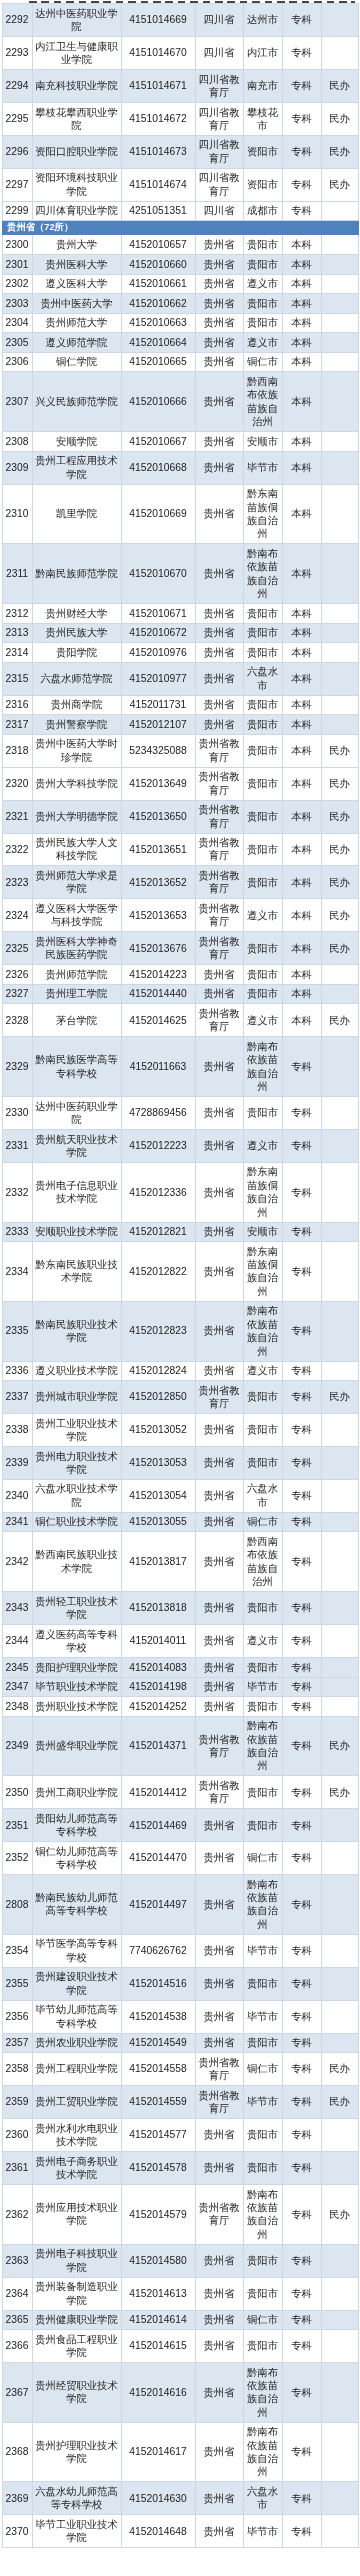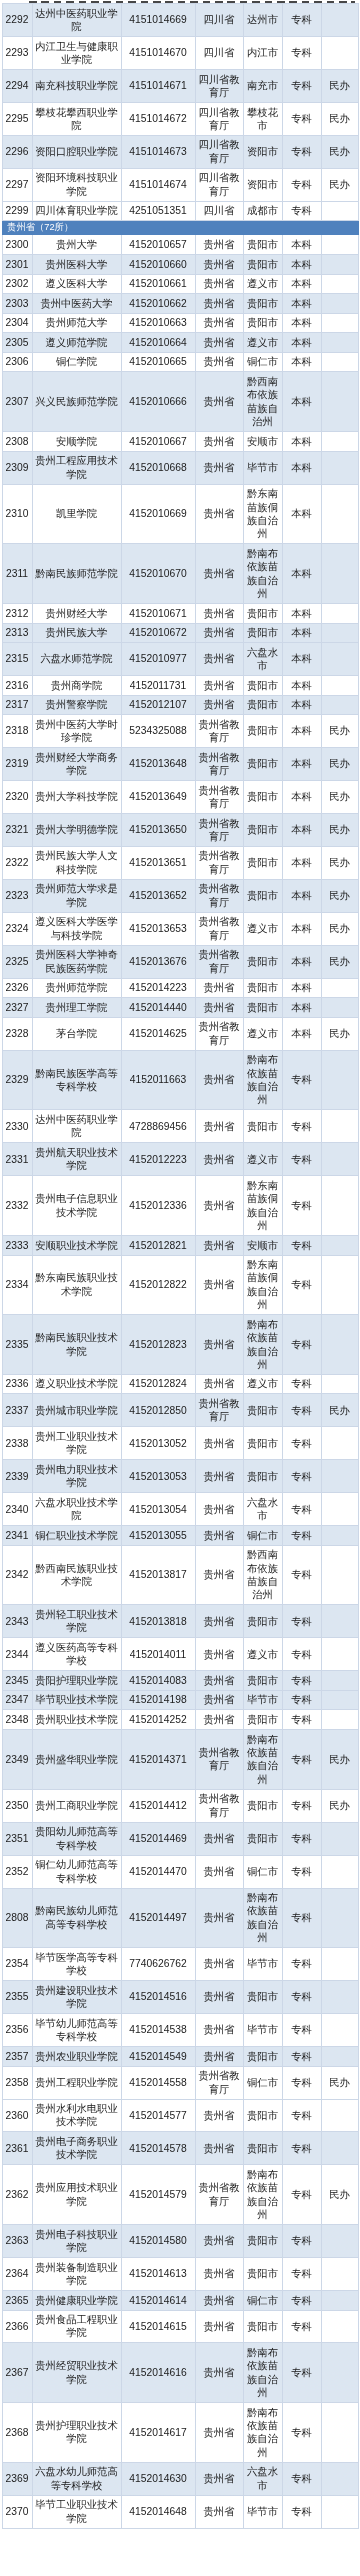--- a/index.html
+++ b/index.html
@@ -36,21 +36,21 @@
     padding:2.6px 1.5px;
     line-height:1.3;
     word-break:break-all;
     overflow:hidden;
   }
   tr.alt td{background:var(--alt-bg);}
   tr.plain td{background:var(--plain-bg);}
   td.section-header{
     background:var(--header-bg);
     color:var(--header-text);
-    font-weight:normal;
+    font-weight:bold;
     text-align:left;
     font-size:9.3px;
     padding:1px 4.6px;
     border:0.5px solid var(--header-bg);
     line-height:1.2;
   }
   .col-no{font-size:10.3px;}
   .col-code{letter-spacing:0px;}
 </style>
 </head>
@@ -254,20 +254,29 @@
       </tr>
       <tr class="alt">
         <td class="col-no">2313</td>
         <td class="col-name">贵州民族大学</td>
         <td class="col-code">4152010672</td>
         <td class="col-authority">贵州省</td>
         <td class="col-city">贵阳市</td>
         <td class="col-level">本科</td>
         <td class="col-type"></td>
       </tr>
+      <tr class="plain">
+        <td class="col-no">2314</td>
+        <td class="col-name">贵阳学院</td>
+        <td class="col-code">4152010976</td>
+        <td class="col-authority">贵州省</td>
+        <td class="col-city">贵阳市</td>
+        <td class="col-level">本科</td>
+        <td class="col-type"></td>
+      </tr>
       <tr class="alt">
         <td class="col-no">2315</td>
         <td class="col-name">六盘水师范学院</td>
         <td class="col-code">4152010977</td>
         <td class="col-authority">贵州省</td>
         <td class="col-city">六盘水市</td>
         <td class="col-level">本科</td>
         <td class="col-type"></td>
       </tr>
       <tr class="plain">
@@ -290,29 +299,20 @@
       </tr>
       <tr class="plain">
         <td class="col-no">2318</td>
         <td class="col-name">贵州中医药大学时珍学院</td>
         <td class="col-code">5234325088</td>
         <td class="col-authority">贵州省教育厅</td>
         <td class="col-city">贵阳市</td>
         <td class="col-level">本科</td>
         <td class="col-type">民办</td>
       </tr>
-      <tr class="alt">
-        <td class="col-no">2319</td>
-        <td class="col-name">贵州财经大学商务学院</td>
-        <td class="col-code">4152013648</td>
-        <td class="col-authority">贵州省教育厅</td>
-        <td class="col-city">贵阳市</td>
-        <td class="col-level">本科</td>
-        <td class="col-type">民办</td>
-      </tr>
       <tr class="plain">
         <td class="col-no">2320</td>
         <td class="col-name">贵州大学科技学院</td>
         <td class="col-code">4152013649</td>
         <td class="col-authority">贵州省教育厅</td>
         <td class="col-city">贵阳市</td>
         <td class="col-level">本科</td>
         <td class="col-type">民办</td>
       </tr>
       <tr class="alt">
@@ -638,20 +638,29 @@
         <td class="col-city">贵阳市</td>
         <td class="col-level">专科</td>
         <td class="col-type"></td>
       </tr>
       <tr class="plain">
         <td class="col-no">2358</td>
         <td class="col-name">贵州工程职业学院</td>
         <td class="col-code">4152014558</td>
         <td class="col-authority">贵州省教育厅</td>
         <td class="col-city">铜仁市</td>
+        <td class="col-level">专科</td>
+        <td class="col-type">民办</td>
+      </tr>
+      <tr class="alt">
+        <td class="col-no">2359</td>
+        <td class="col-name">贵州工贸职业学院</td>
+        <td class="col-code">4152014559</td>
+        <td class="col-authority">贵州省教育厅</td>
+        <td class="col-city">毕节市</td>
         <td class="col-level">专科</td>
         <td class="col-type">民办</td>
       </tr>
       <tr class="plain">
         <td class="col-no">2360</td>
         <td class="col-name">贵州水利水电职业技术学院</td>
         <td class="col-code">4152014577</td>
         <td class="col-authority">贵州省</td>
         <td class="col-city">贵阳市</td>
         <td class="col-level">专科</td>

